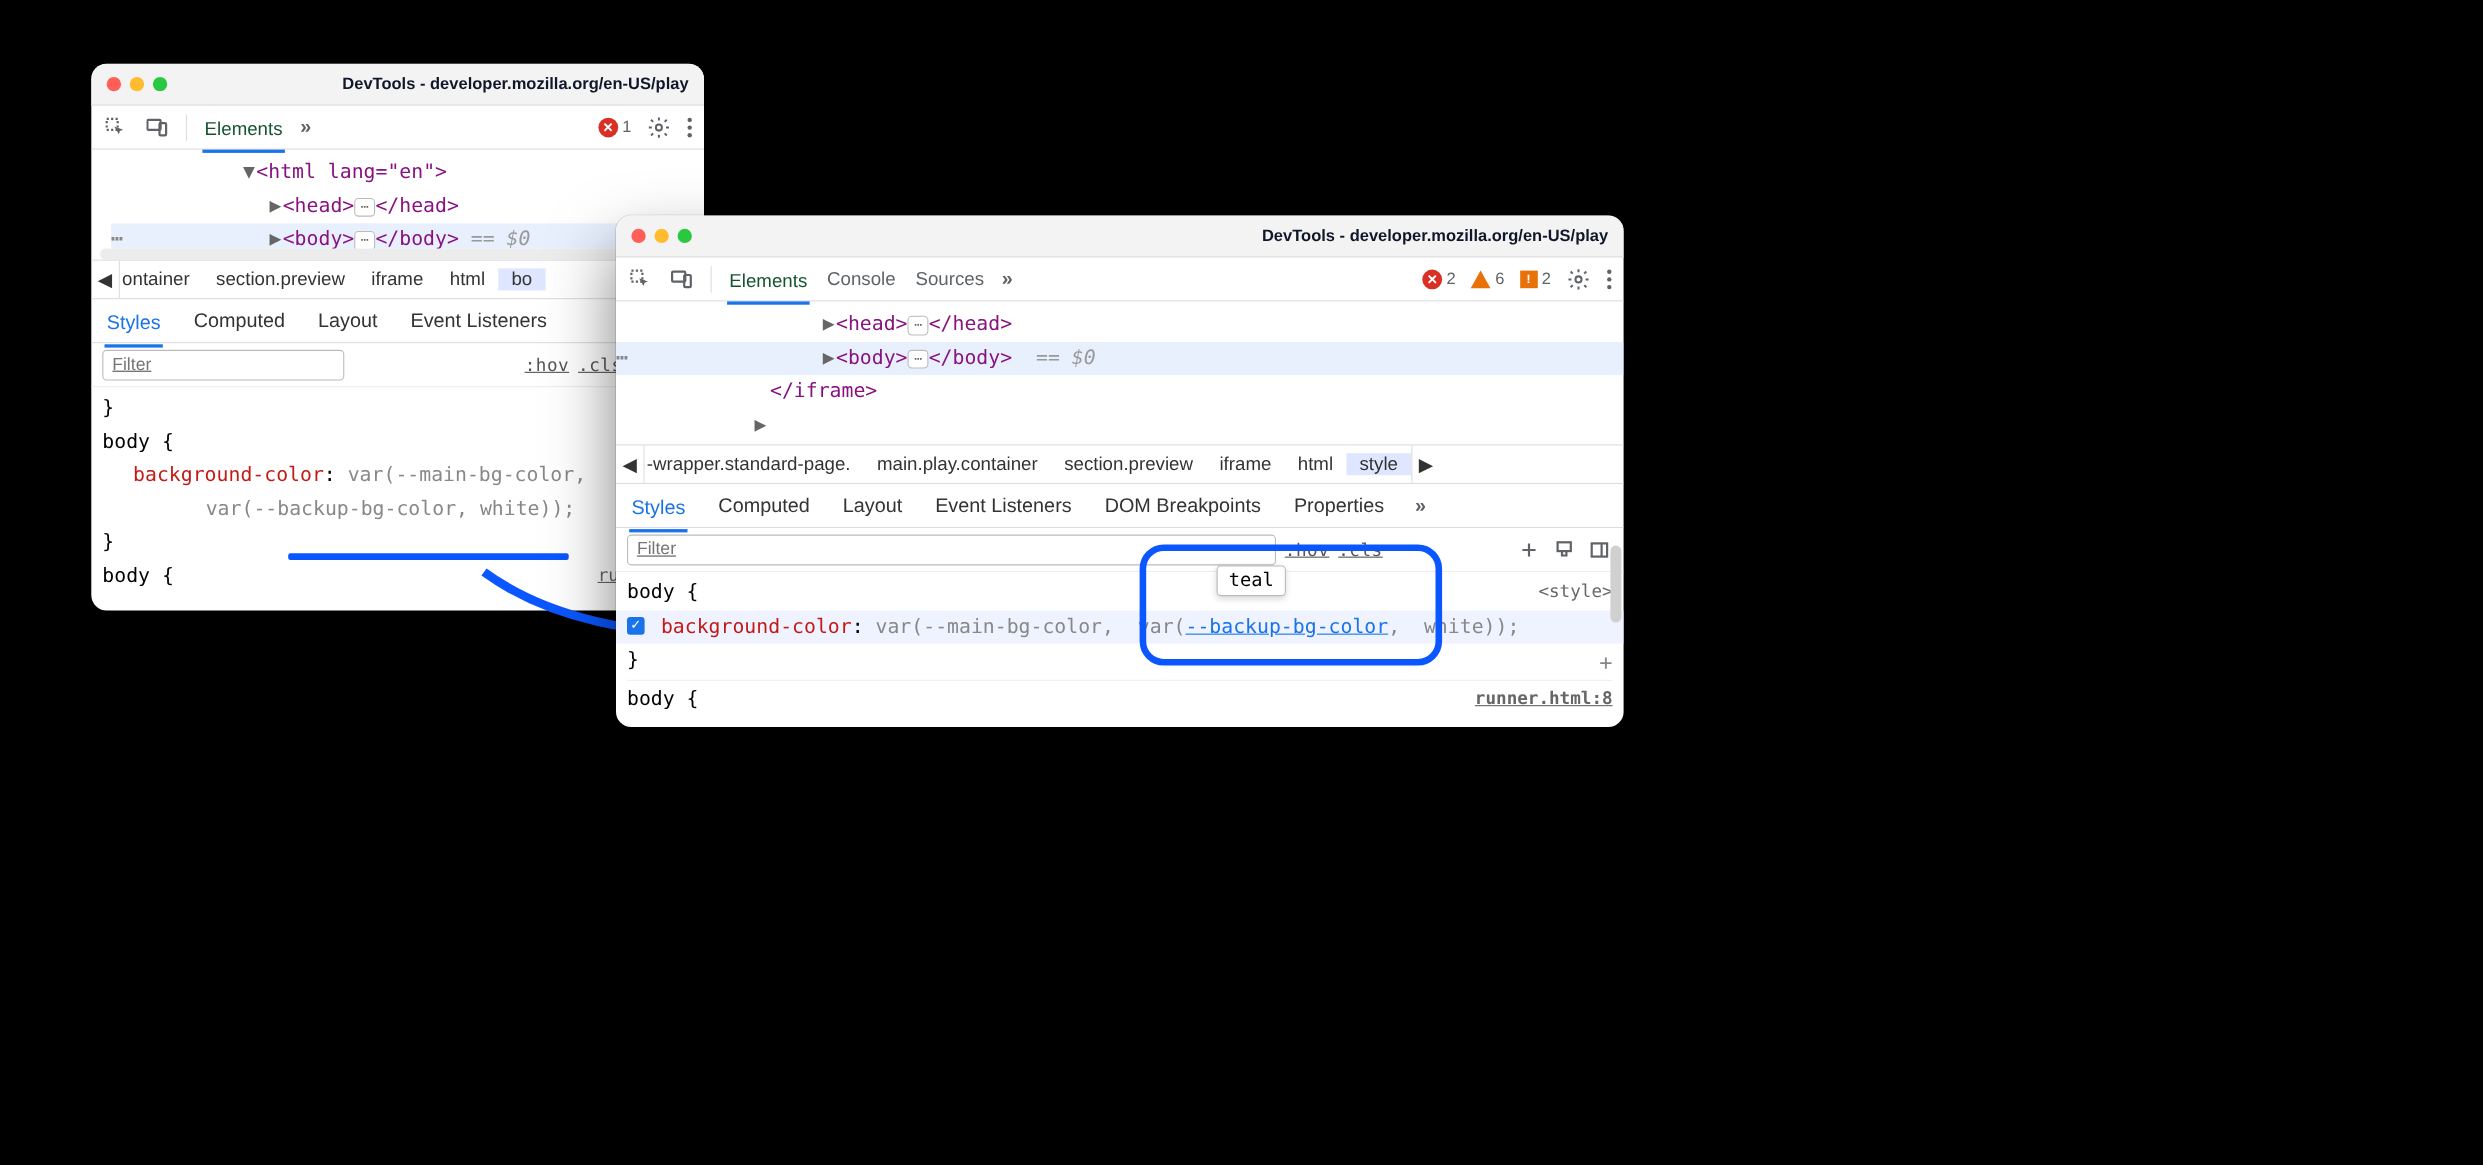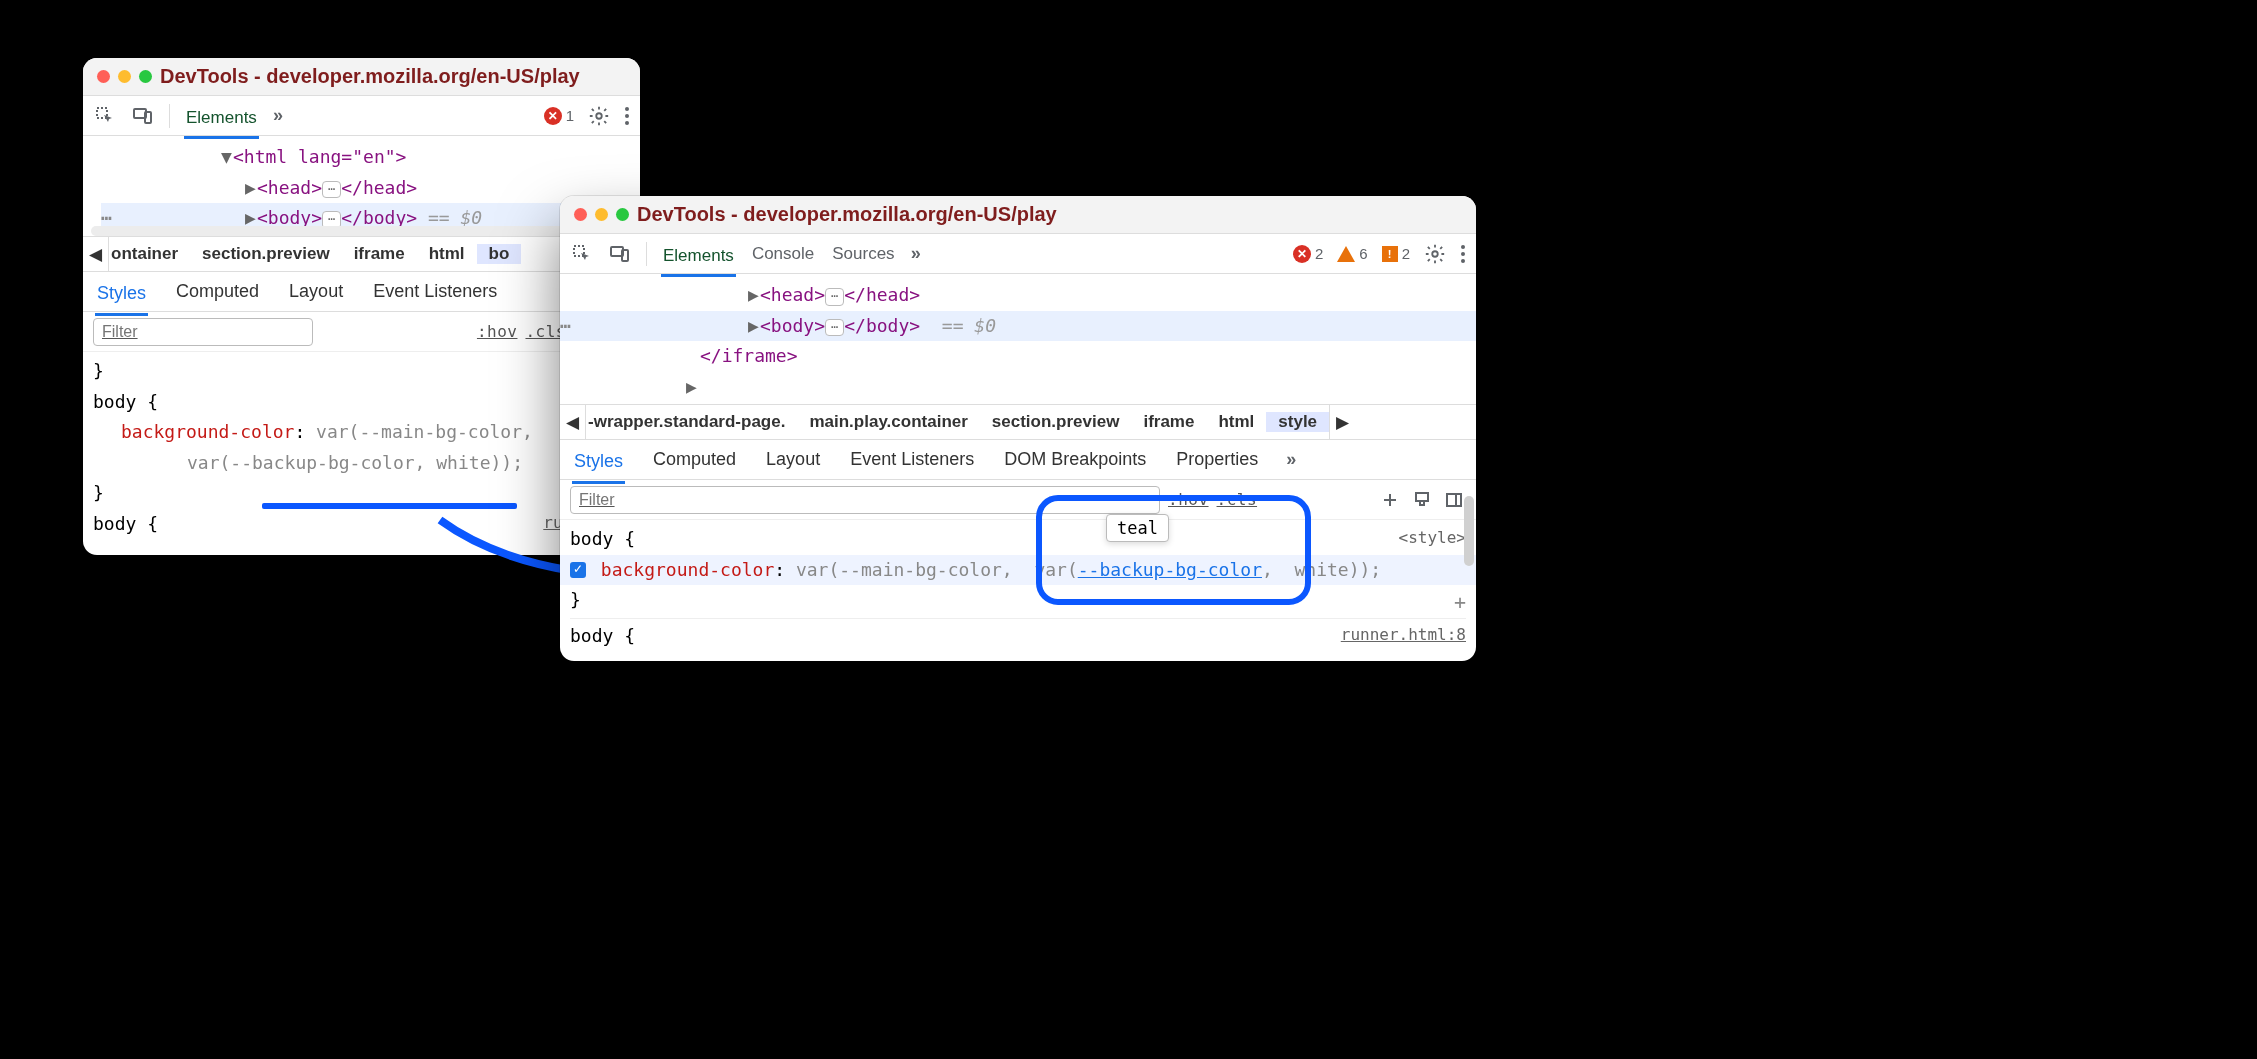--- a/index.html
+++ b/index.html
@@ -13,21 +13,21 @@
     box-shadow: 0 30px 60px rgba(0,0,0,.5), 0 0 0 1px rgba(0,0,0,.1);
     overflow: hidden;
   }
   .win-left  { left: 83px;  top: 58px;  width: 557px; height: 497px; }
   .win-right { left: 560px; top: 196px; width: 916px; height: 465px; }
 
   
   .titlebar { height: 38px; background: #f3f3f3; display: flex; align-items: center; padding: 0 14px; gap: 8px; border-bottom: 1px solid #ddd; }
   .traffic { width: 13px; height: 13px; border-radius: 50%; }
   .tl-red { background: #ff5f57; } .tl-yellow { background: #febc2e; } .tl-green { background: #28c840; }
-  .title { flex: 1; text-align: left; font-size: 20px; font-weight: 600; color: #7f1d1d; }
+  .title { flex: 1; text-align: right; font-size: 15px; font-weight: 600; color: #0f172a; }
 
   
   .toolbar { height: 40px; border-bottom: 1px solid #ddd; display: flex; align-items: center; padding: 0 10px; gap: 14px; font-size: 17px; color: #5f6368; }
   .toolbar .sep { width: 1px; height: 24px; background: #ddd; }
   .tab { padding: 4px 2px; cursor: pointer; }
   .tab.active { color: #14532d; border-bottom: 3px solid #1a73e8; padding-bottom: 8px; margin-bottom: -12px; }
   .expand { font-size: 18px; font-weight: 700; color: #5f6368; cursor: pointer; }
   .spacer { flex: 1; }
   .err-badge { display: inline-flex; align-items: center; gap: 4px; font-size: 15px; }
   .circle-err { width: 18px; height: 18px; border-radius: 50%; background: #d93025; color: #fff; display: inline-flex; align-items: center; justify-content: center; font-size: 12px; font-weight: 700; }
@@ -42,21 +42,21 @@
   .tag { color: #881280; }
   .dots-badge { display:inline-block; border:1px solid #bbb; background:#fff; border-radius:4px; padding:0 5px; font-size:12px; color:#666; line-height:1.3; vertical-align:1px;}
   .sel-row { background: #e8f0fe; }
   .eq0 { color:#999; font-style:italic; }
 
   .ellipsis-gutter { width:30px; color:#888; font-weight:700; display:inline-block; }
 
   
   .crumbs { height: 36px; border-top: 1px solid #ddd; border-bottom: 1px solid #ddd; display:flex; align-items:center; font-size:17px; color:#333; overflow:hidden; }
   .crumbs .nav { width:26px; height:100%; display:flex; align-items:center; justify-content:center; border-right:1px solid #ddd; cursor:pointer; }
-  .crumb { padding: 0 12px; white-space:nowrap; cursor:pointer;font-weight:bold; }
+  .crumb { padding: 0 12px; white-space:nowrap; cursor:pointer; }
   .crumb.sel { background:#dfe6ff; }
 
   
   .subpanel-tabs { height: 40px; display:flex; align-items:center; gap: 26px; padding: 0 12px; font-size:18px; color:#333; border-bottom:1px solid #ddd; }
   .subpanel-tabs .tab.active { color:#1a73e8; border-bottom:3px solid #1a73e8; padding-bottom:9px; margin-bottom:-11px; }
 
   
   .filter-row { height: 40px; display:flex; align-items:center; gap:8px; padding: 0 10px; color:#555; font-size:16px; border-bottom:1px solid #eee;text-decoration:underline;}
   .filter-input { height:28px; border:1px solid #bbb; border-radius:4px; padding:0 8px; font-size:16px; color:#555; background:#fff; }
   .filter-row .grow { flex:1; }
@@ -318,21 +318,21 @@
       <div style="background:#eef3ff; margin:0 -10px; padding:0 10px;">
         <input type="checkbox" class="cbx" checked="" style="">
         <span class="prop">background-color</span><span>: </span>
         <span class="val"><span>var</span>(<span>--main-bg-color</span>,</span>
         <span class="val">&nbsp;<span>var</span>(</span><span class="css-var-link">--backup-bg-color</span><span class="val">,</span>
         <span class="val">&nbsp;<span>white</span><span>));</span></span>
       </div>
       <div><span class="sel">}</span><span style="float:right; color:#888; font-size:20px; cursor:pointer;">+</span></div>
     </div>
     <div class="rule" style="border-top:1px solid #eee; margin-top:2px; padding-top:2px;">
-      <span class="src mono" style="text-decoration:underline;">runner.html:8</span>
+      <span class="src mono" style="text-decoration:underline;font-weight:bold;">runner.html:8</span>
       <div><span class="sel">body {</span></div>
     </div>
   </div>
   <div class="scroll-stub" style="top:300px; height:70px;"></div>
 </div>
 
 <div class="tooltip mono" style="left:1106px; top:514px;">teal</div>
 
 <div class="callout-box" style="left:1036px; top:495px; width:275px; height:110px;"></div>
 

